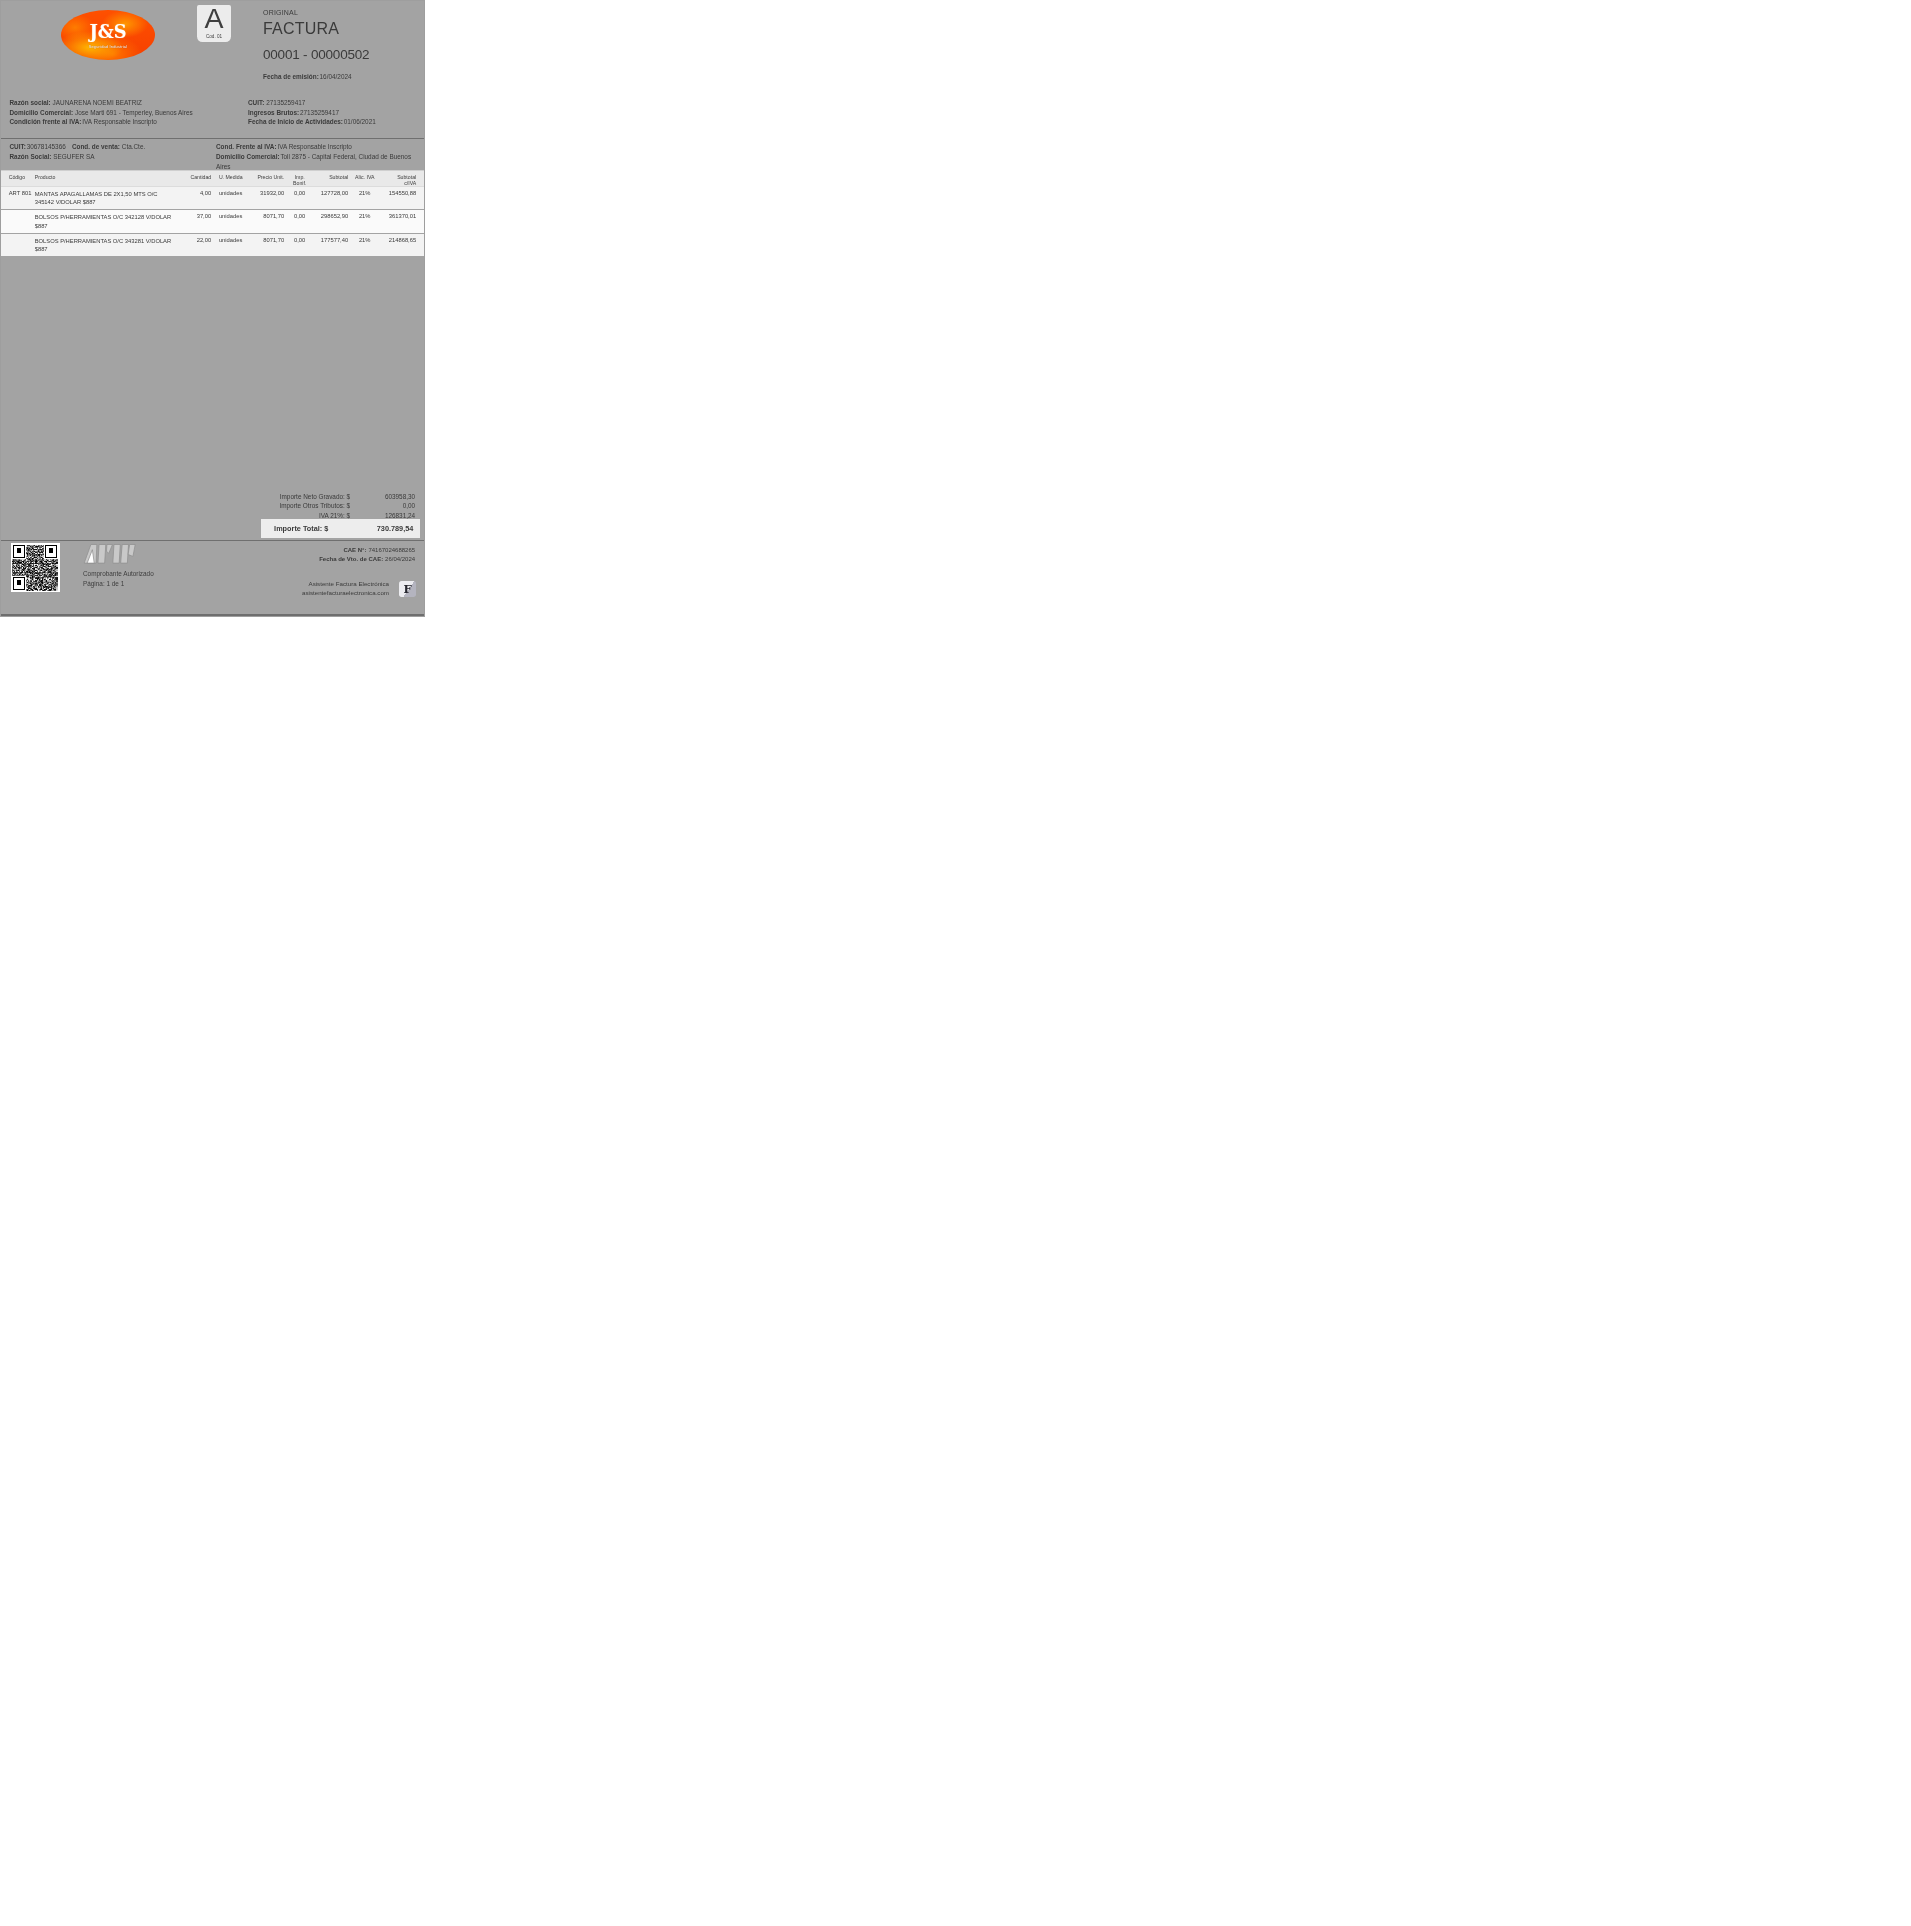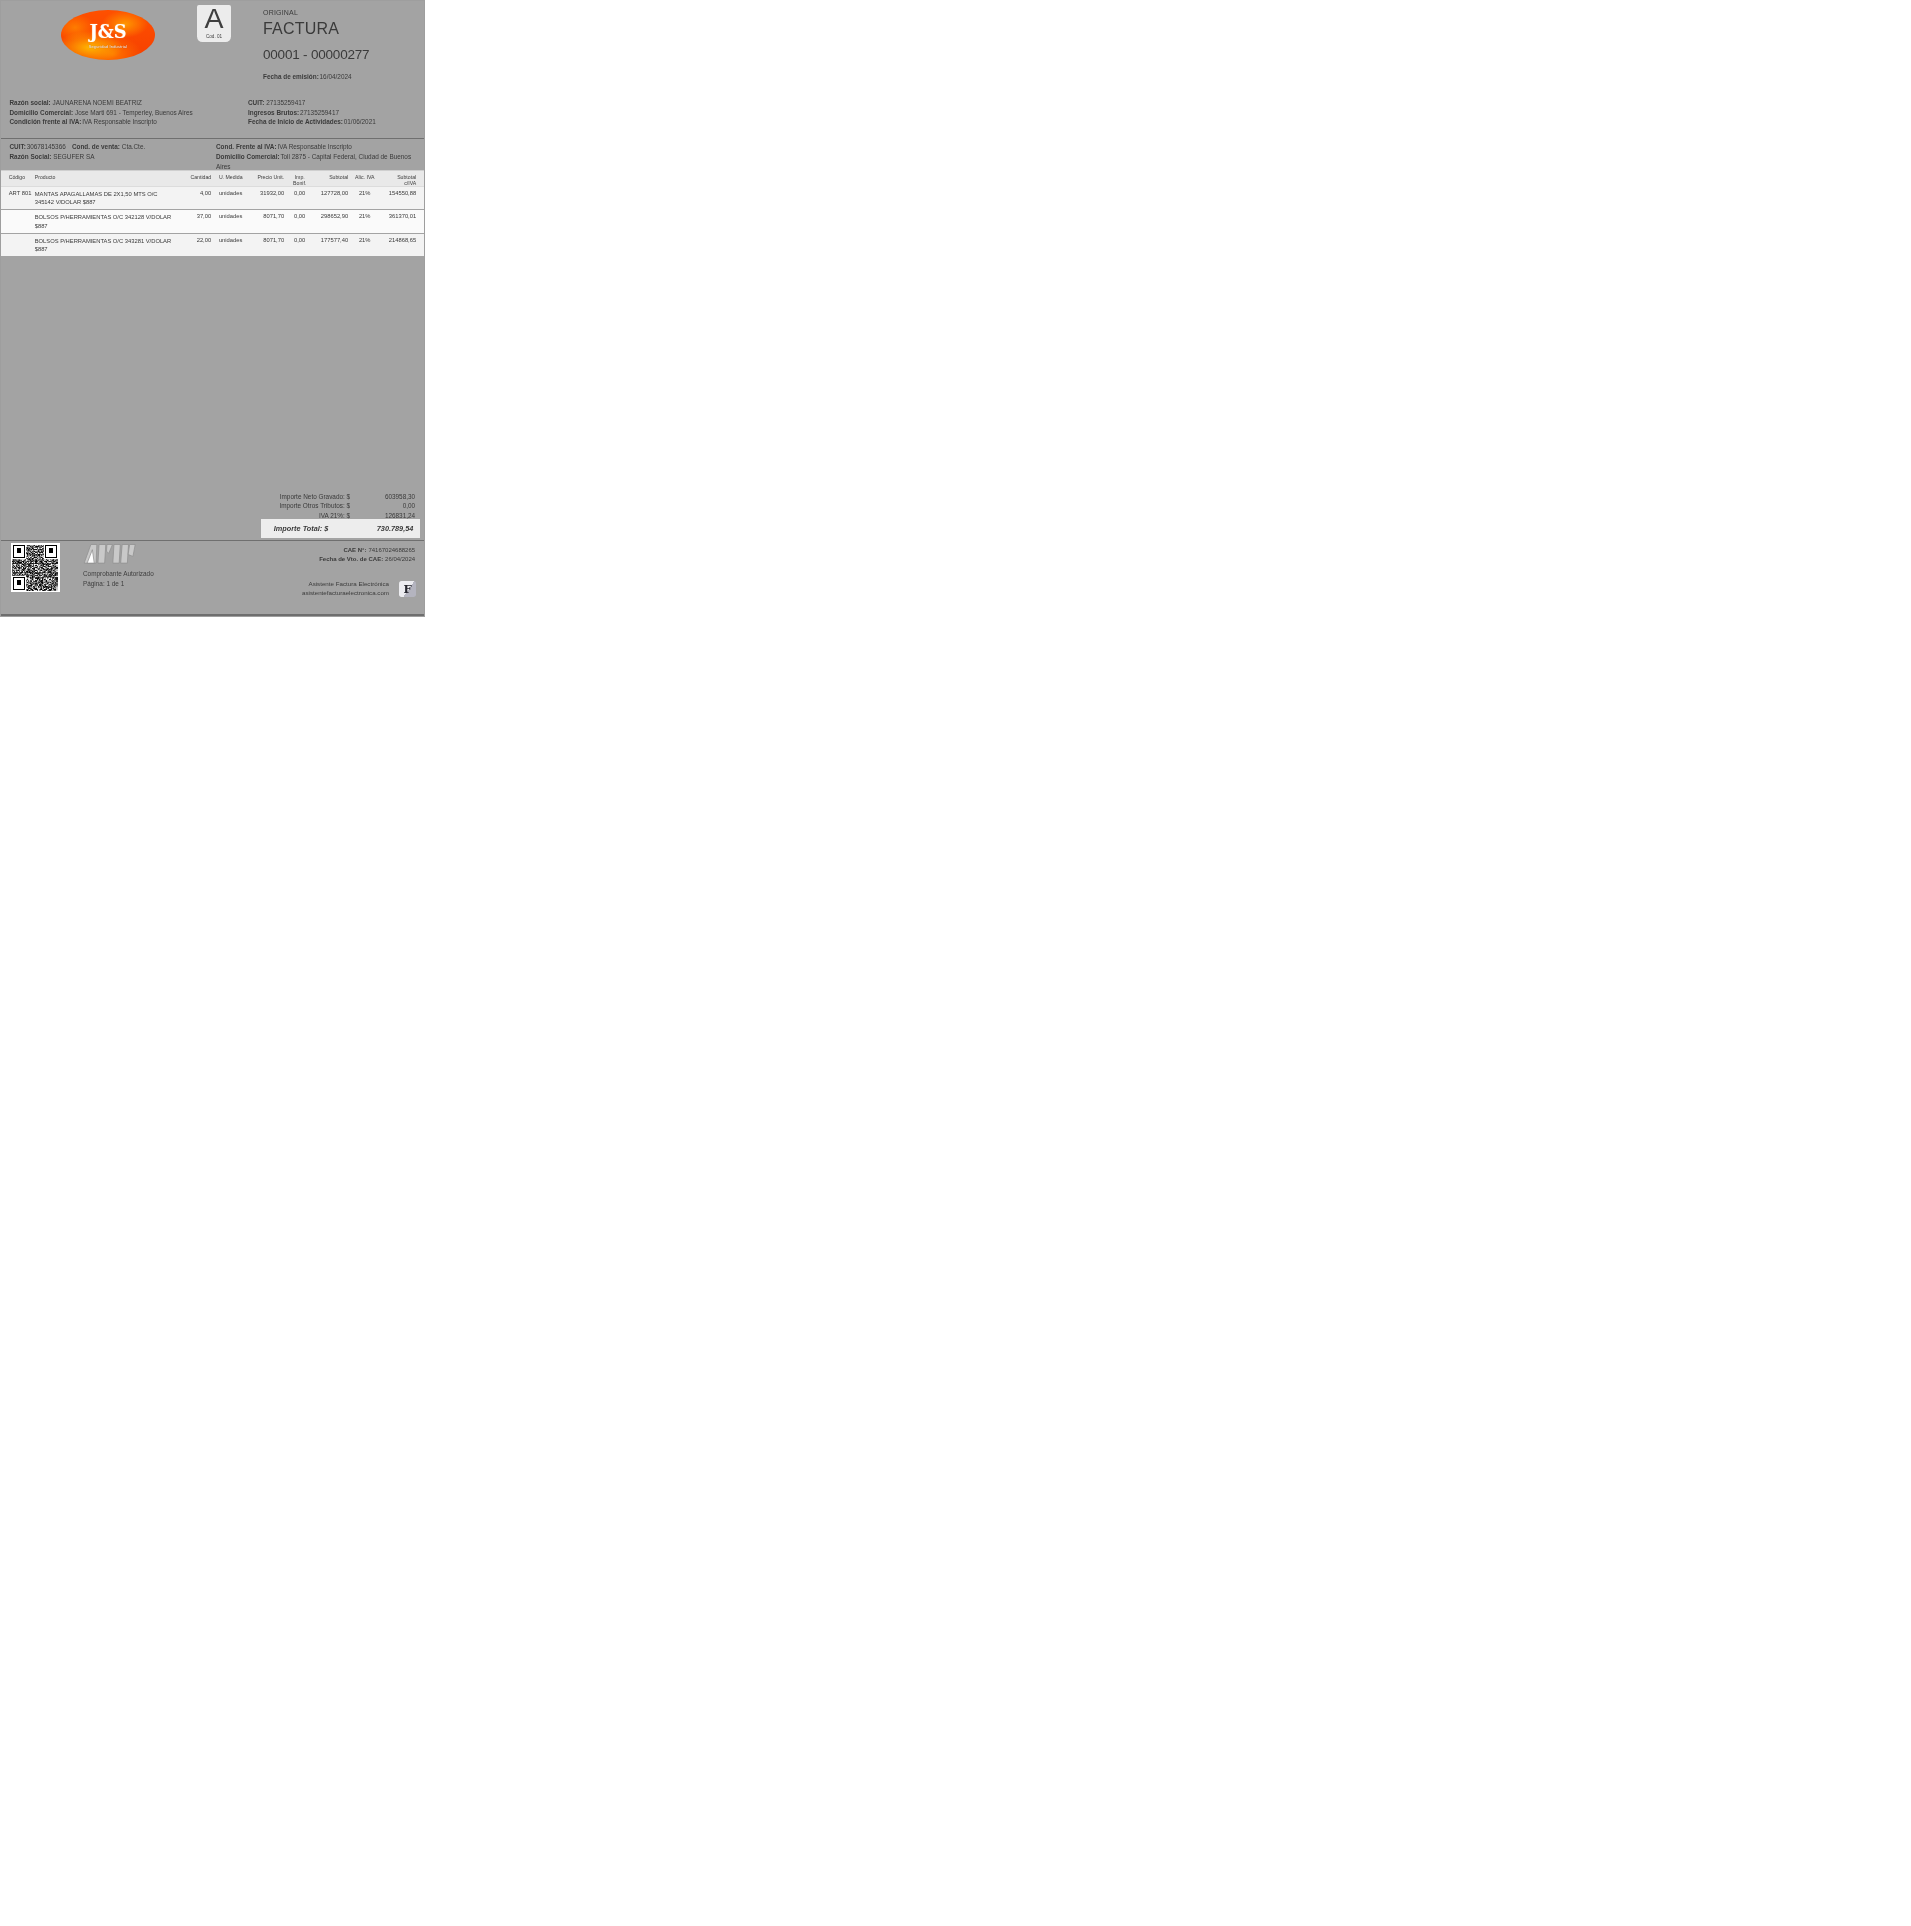--- a/index.html
+++ b/index.html
@@ -70,21 +70,21 @@
   .c-med{padding-left:7.7px;}
   .hdr-narrow{display:inline-block;max-width:24px;}
   .pline{white-space:nowrap;line-height:8.5px;}
 
   
   .totals{position:absolute;right:8.9px;top:491px;font-size:6.4px;line-height:9.4px;}
   .t-line{display:flex;justify-content:flex-end;}
   .t-val{width:65px;text-align:right;}
   .total-box{
     position:absolute;left:260px;right:4.2px;top:518px;height:18.5px;background:#ededed;
-    display:flex;align-items:center;font-size:7.3px;font-weight:bold;box-sizing:border-box;padding-right:6.5px;font-style:italic;
+    display:flex;align-items:center;font-size:7.3px;font-weight:bold;box-sizing:border-box;padding-right:6.5px;
   }
   .tb-label{flex:1;text-align:right;}
   .tb-val{width:85px;text-align:right;}
 
   
   .qr{position:absolute;left:9.6px;top:542px;width:49px;height:49px;background:#fff;padding:1.5px;box-sizing:border-box;}
   .qr-pattern{
     position:relative;width:100%;height:100%;background-color:#fff;
     background-image:
       repeating-conic-gradient(#000 0% 25%, #fff 0% 50%),
@@ -126,21 +126,21 @@
   </div>
 
   <div class="letter-box">
     <div class="letter">A</div>
     <div class="letter-code">Cod. 01</div>
   </div>
 
   <div class="head-right">
     <div class="copy">ORIGINAL</div>
     <div class="doc-type">FACTURA</div>
-    <div class="doc-num">00001 - 00000277</div>
+    <div class="doc-num">00001 - 00000502</div>
     <div class="issue">
       <span class="lbl">Fecha de emisión:</span><span class="v0">16/04/2024</span>
     </div>
   </div>
 
   <div class="seller-left">
     <span class="lbl">Razón social:</span><span class="v">JAUNARENA NOEMI BEATRIZ</span><br>
     <span class="lbl">Domicilio Comercial:</span><span class="v">Jose Marti 691 - Temperley, Buenos Aires</span><br>
     <span class="lbl">Condición frente al IVA:</span><span class="v0">IVA Responsable Inscripto</span>
   </div>

